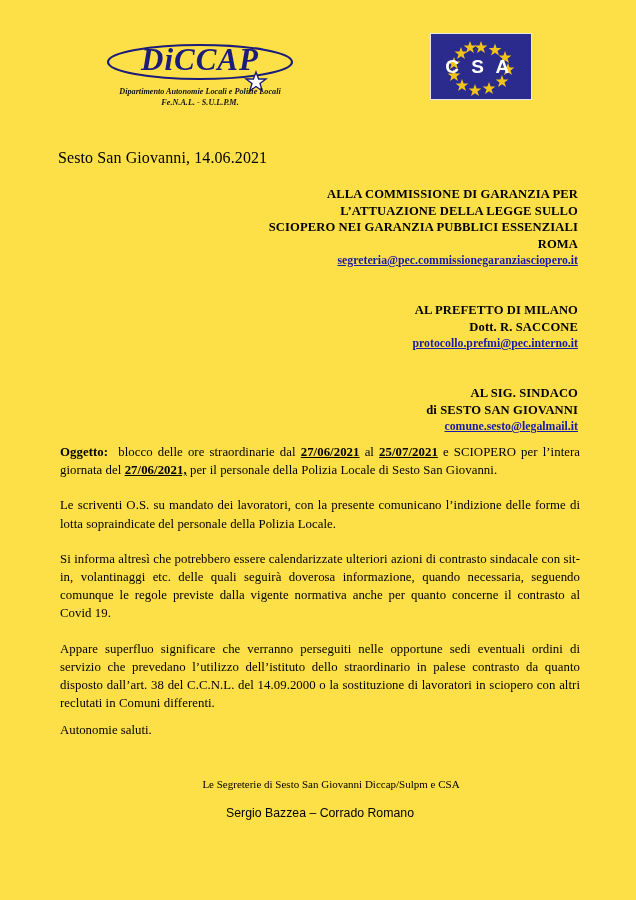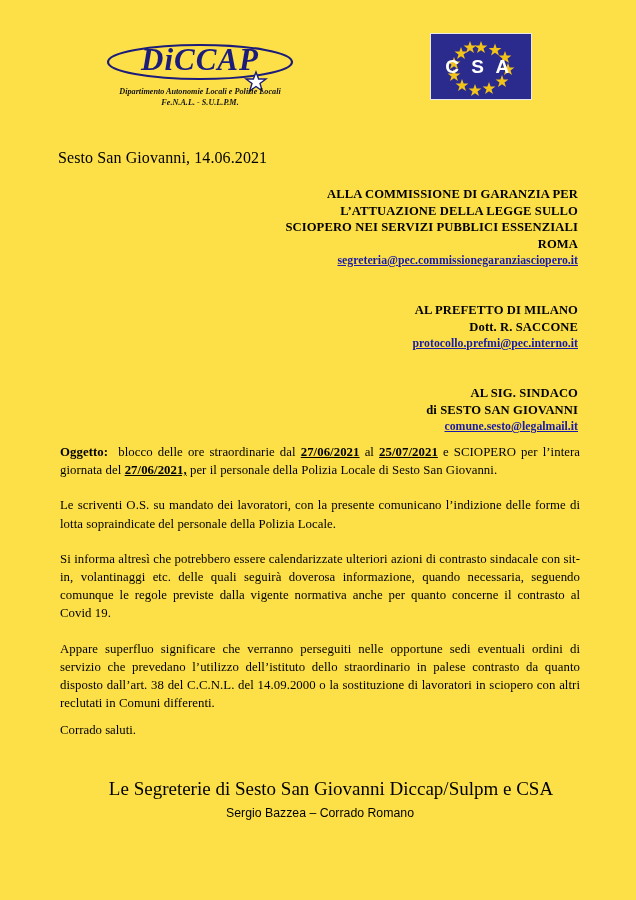--- a/index.html
+++ b/index.html
@@ -114,21 +114,21 @@
     line-height: 18.2px;
   }
 
   
   .sig-serif {
     position: absolute;
     left: 60px;
     top: 778px;
     width: 520px;
     text-align: center;
-    font-size: 19px;
+    font-size: 11px;
     padding-left: 22px;
     box-sizing: border-box;
   }
   .sig-sans {
     position: absolute;
     left: 60px;
     top: 806px;
     width: 520px;
     text-align: center;
     font-family: "Liberation Sans", "DejaVu Sans", sans-serif;
@@ -174,21 +174,21 @@
     </div>
   </div>
 
   <div class="date-line">Sesto San Giovanni, 14.06.2021</div>
 
   <div class="recipients">
 
     <div class="recip-block">
       <div class="recip-line">ALLA COMMISSIONE DI GARANZIA PER</div>
       <div class="recip-line">L’ATTUAZIONE DELLA LEGGE SULLO</div>
-      <div class="recip-line">SCIOPERO NEI SERVIZI PUBBLICI ESSENZIALI</div>
+      <div class="recip-line">SCIOPERO NEI GARANZIA PUBBLICI ESSENZIALI</div>
       <div class="recip-line">ROMA</div>
       <span class="recip-mail">segreteria@pec.commissionegaranziasciopero.it</span>
     </div>
 
     <div class="spacer-sm"></div>
 
     <div class="recip-block">
       <div class="recip-line">AL PREFETTO DI MILANO</div>
       <div class="recip-line">Dott. R. SACCONE</div>
       <span class="recip-mail">protocollo.prefmi@pec.interno.it</span>
@@ -206,19 +206,19 @@
   <div class="body-area">
 
     <p class="para"><span class="b">Oggetto:</span>&nbsp; <span>blocco delle ore straordinarie dal</span> <span class="bu">27/06/2021</span> <span>al</span> <span class="bu">25/07/2021</span> <span>e SCIOPERO per l’intera giornata del</span> <span class="bu">27/06/2021,</span> <span>per il personale della Polizia Locale di Sesto San Giovanni.</span></p>
 
     <p class="para">Le scriventi O.S. su mandato  dei lavoratori, con la presente comunicano l’indizione delle forme di lotta sopraindicate del personale della Polizia Locale.</p>
 
     <p class="para">Si informa altresì che potrebbero essere calendarizzate ulteriori azioni di contrasto sindacale con sit-in, volantinaggi etc. delle quali seguirà doverosa informazione, quando necessaria, seguendo comunque le regole previste dalla vigente normativa anche per quanto concerne il contrasto al Covid 19.</p>
 
     <p class="para last">Appare superfluo significare che verranno perseguiti nelle opportune sedi eventuali ordini di servizio che prevedano l’utilizzo dell’istituto dello straordinario in palese contrasto da quanto disposto dall’art. 38 del C.C.N.L. del 14.09.2000 o la sostituzione di lavoratori in sciopero con altri reclutati in Comuni differenti.</p>
 
-    <p class="greeting">Corrado saluti.</p>
+    <p class="greeting">Autonomie saluti.</p>
   </div>
 
   <div class="sig-serif">Le Segreterie di Sesto San Giovanni  Diccap/Sulpm e CSA</div>
   <div class="sig-sans">Sergio Bazzea – Corrado Romano</div>
 
 </div>
 
 </body></html>

